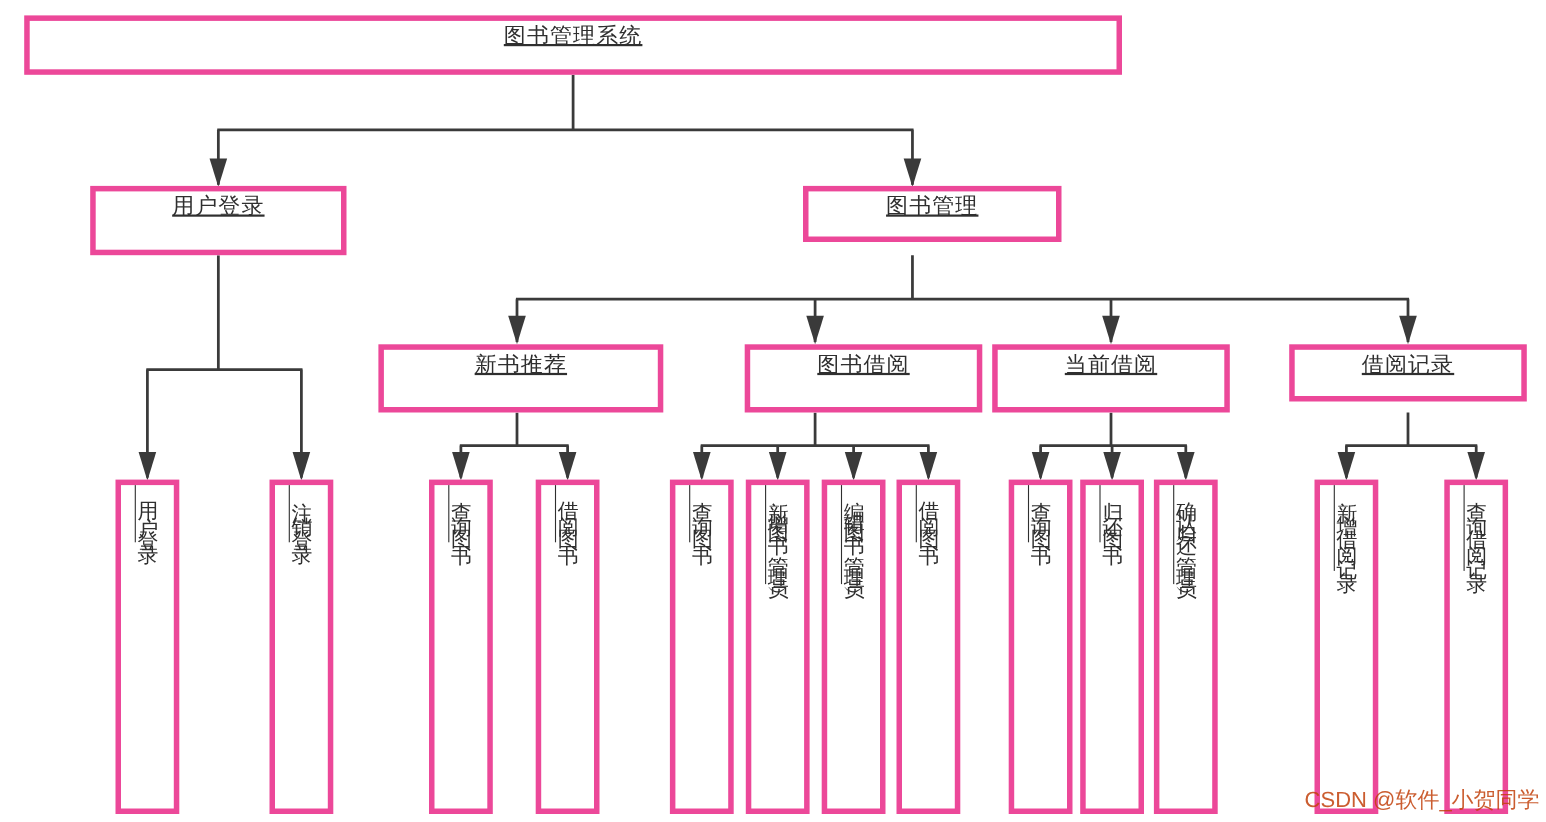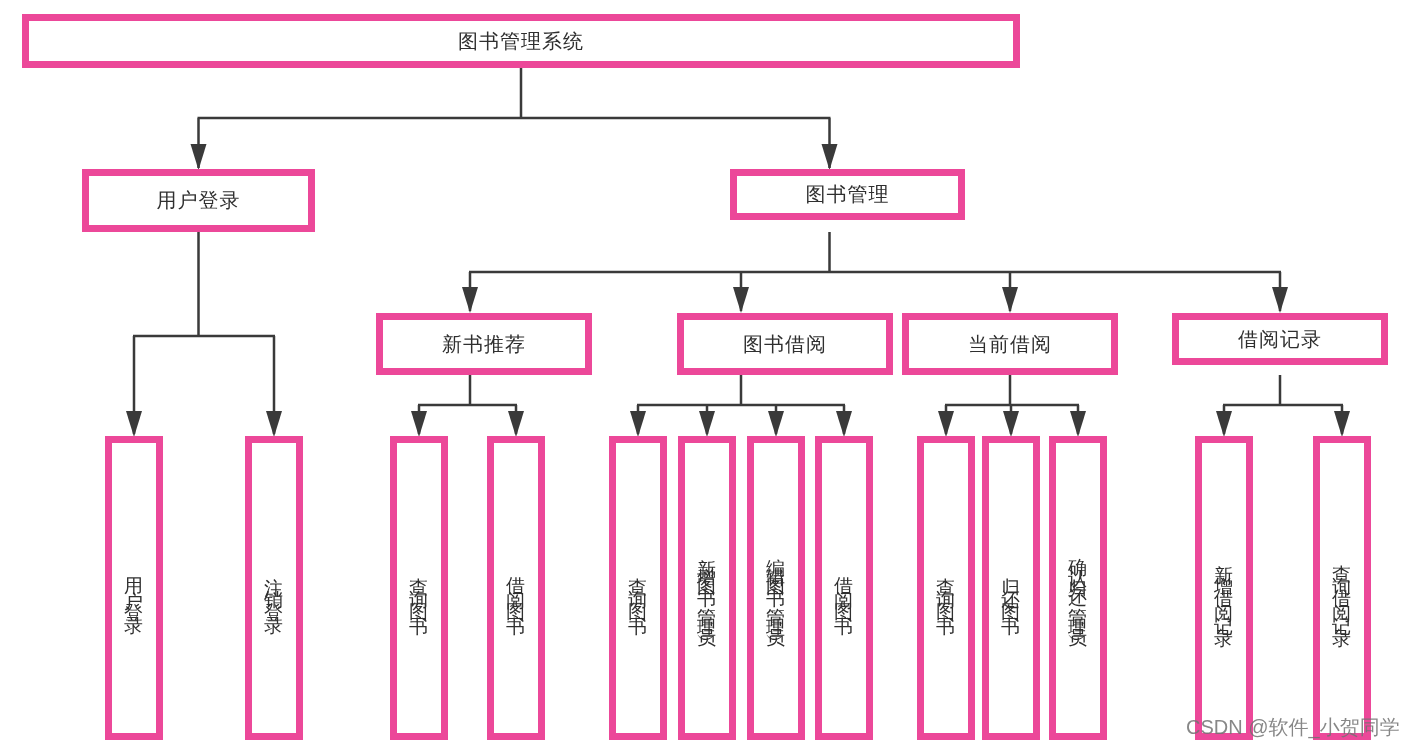--- a/index.html
+++ b/index.html
@@ -5,33 +5,34 @@
 <style>
   html,body{margin:0;padding:0;background:#ffffff;}
   .canvas{
     position:relative;width:1405px;height:747px;background:#ffffff;
     font-family:"Liberation Sans","DejaVu Sans",sans-serif;
     color:#2f2f2f;overflow:hidden;
   }
   .connectors{position:absolute;left:0;top:0;width:1405px;height:747px;}
   .node{
     position:absolute;box-sizing:border-box;background:#ffffff;
-    border:7px solid #ec4899;display:flex;align-items:center;justify-content:center;
+    border:5px solid #ec4899;display:flex;justify-content:center;
     z-index:2;
+    text-decoration:underline;
   }
   .hbox{font-size:20px;letter-spacing:1px;}
   .vbox span{
     writing-mode:vertical-rl;text-orientation:mixed;
     font-size:19px;letter-spacing:13px;line-height:1;
     display:block;
   }
   .vbox.tight span{letter-spacing:10px;}
   .watermark{
     position:absolute;left:1186px;top:714px;z-index:5;
-    font-size:20px;color:#737373;opacity:.85;white-space:nowrap;
+    font-size:20px;color:#c2410c;opacity:.85;white-space:nowrap;
   }
 </style>
 </head>
 <body>
 
 <div class="canvas">
 
   <svg class="connectors" viewBox="0 0 1405 747" xmlns="http://www.w3.org/2000/svg">
 
     <g stroke="#3a3a3a" stroke-width="2.5" fill="#3a3a3a">
@@ -86,21 +87,21 @@
     <span>图书管理系统</span>
   </div>
 
   <div class="node hbox" style="left:82px;top:169px;width:233px;height:63px;">
     <span>用户登录</span>
   </div>
   <div class="node hbox" style="left:730px;top:169px;width:235px;height:51px;">
     <span>图书管理</span>
   </div>
 
-  <div class="node hbox" style="left:376px;top:313px;width:216px;height:62px;">
+  <div class="node hbox" style="left:344px;top:313px;width:259px;height:62px;">
     <span>新书推荐</span>
   </div>
   <div class="node hbox" style="left:633px;top:313px;width:216px;height:62px;margin-left:44px;">
     <span>图书借阅</span>
   </div>
   <div class="node hbox" style="left:902px;top:313px;width:216px;height:62px;">
     <span>当前借阅</span>
   </div>
   <div class="node hbox" style="left:1172px;top:313px;width:216px;height:52px;">
     <span>借阅记录</span>

